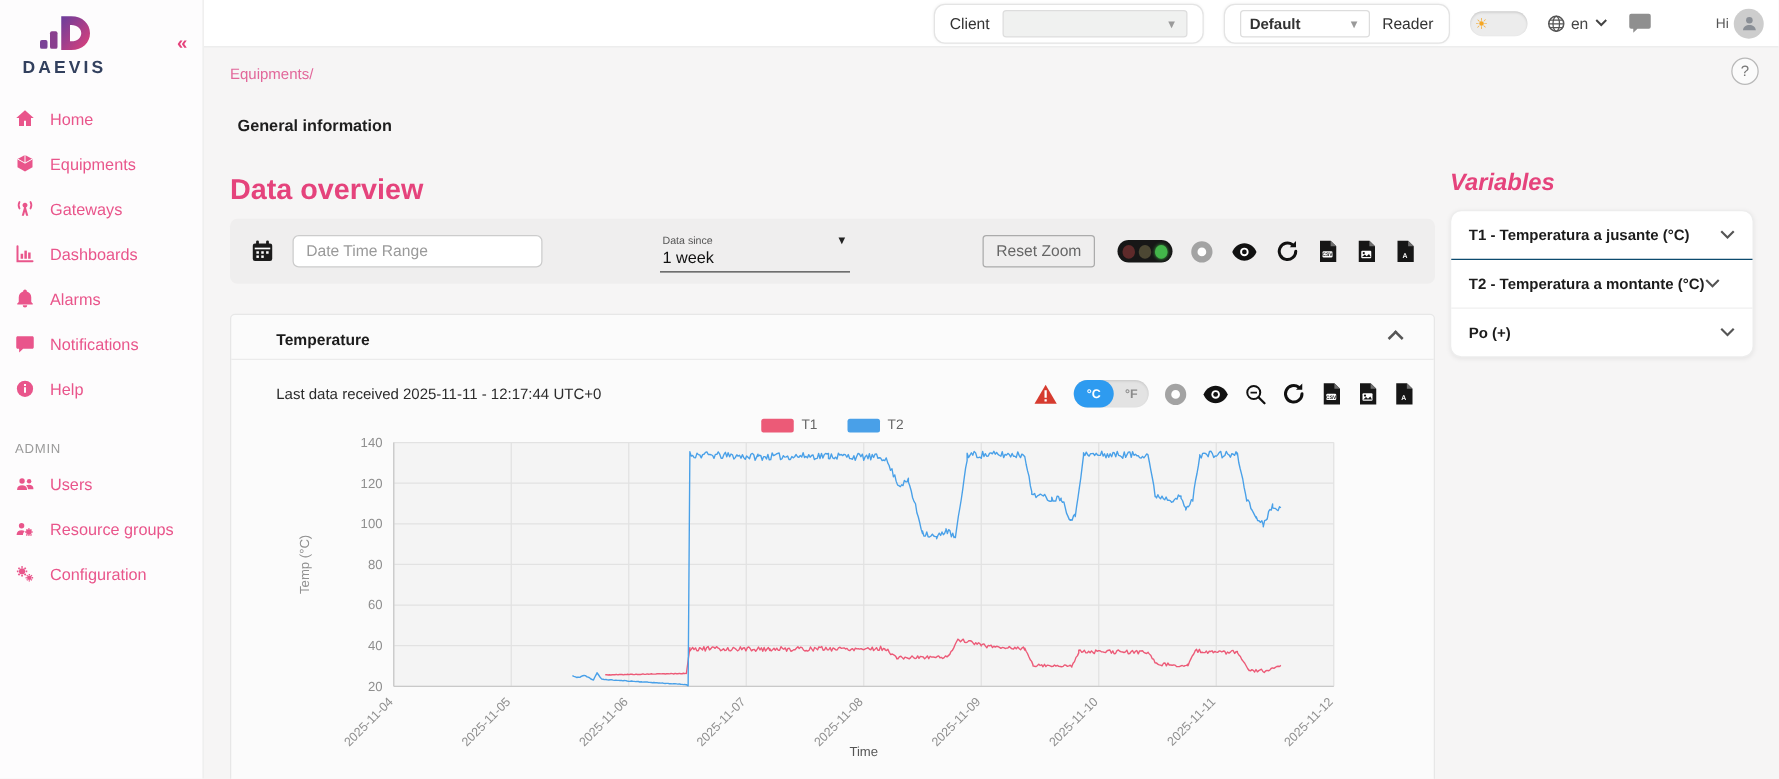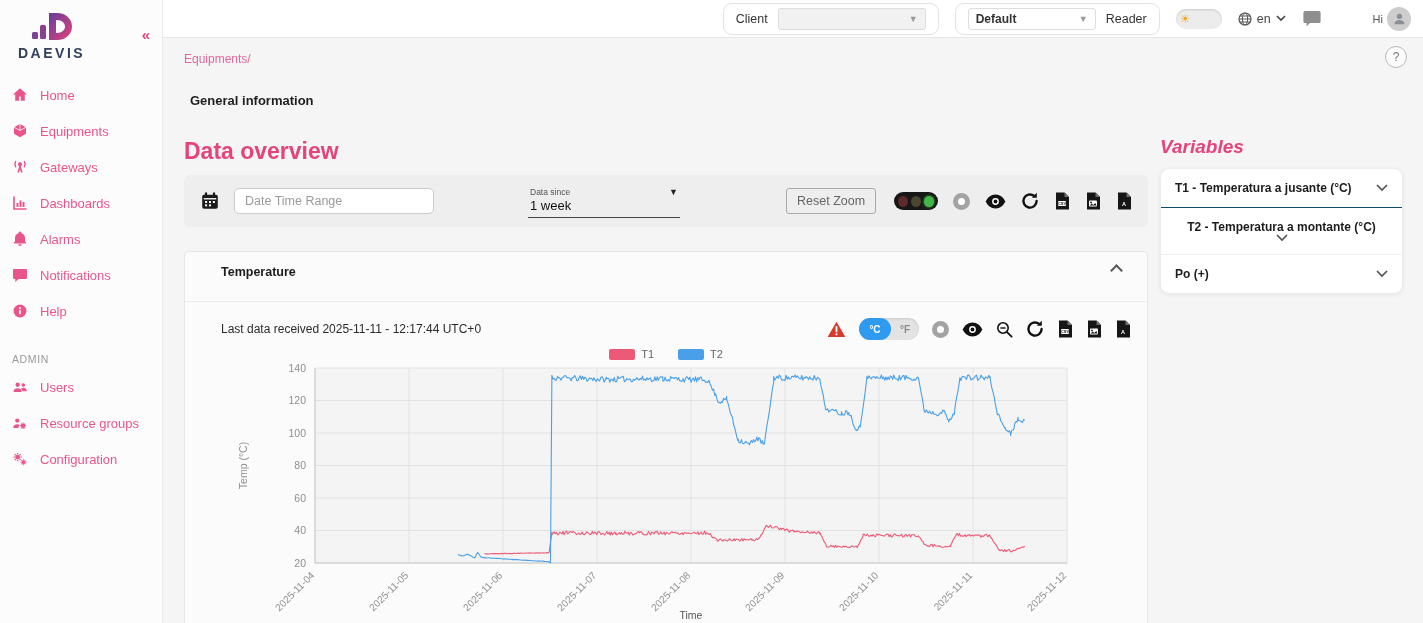--- a/index.html
+++ b/index.html
@@ -19,21 +19,21 @@
   .nav{margin-top:14px;}
   .nav-item{display:flex;align-items:center;gap:12px;padding:10px 10px 10px 12px;color:var(--side-link);font-size:13px;cursor:pointer;}
   .nav-item svg{flex:0 0 16px;}
   .admin-label{padding:24px 12px 4px;font-size:10.5px;color:#9a9a9a;letter-spacing:.6px;}
 
   
   .topbar{position:absolute;left:163px;top:0;right:0;height:38px;background:#fff;border-bottom:1px solid #e7e7e7;display:flex;align-items:center;justify-content:flex-end;gap:16px;padding-right:12px;z-index:4;}
   .tb-group{display:flex;align-items:center;gap:10px;border:1px solid #e4e4e4;border-radius:9px;padding:4px 12px;background:#fff;box-shadow:0 0 2px rgba(0,0,0,.04);}
   .tb-label{font-size:12.5px;color:#333;}
   .tb-select{display:flex;align-items:center;justify-content:space-between;width:148px;height:22px;background:#f0f1f0;border:1px solid #ddd;border-radius:3px;padding:0 7px;font-size:12px;color:#333;cursor:pointer;}
-  .tb-select.light{background:#fff;width:128px;font-weight:bold;}
+  .tb-select.light{background:#fff;width:104px;font-weight:bold;}
   .caret{color:#9a9a9a;font-size:9px;}
   .theme-toggle{width:46px;height:20px;border-radius:10px;background:#ececec;box-shadow:inset 0 1px 2px rgba(0,0,0,.15);display:flex;align-items:center;padding-left:4px;cursor:pointer;}
   .sun{color:#f5a623;font-size:12px;line-height:1;}
   .lang{display:flex;align-items:center;gap:5px;font-size:12.5px;color:#444;cursor:pointer;text-align:center;}
   .hi{font-size:11px;color:#555;padding-left:35px;}
   .avatar{width:24px;height:24px;border-radius:50%;background:#cdcdcd;display:flex;align-items:center;justify-content:center;cursor:pointer;}
 
   
   .main{position:absolute;left:163px;top:38px;right:0;bottom:0;background:#f6f5f5;}
   .breadcrumb{position:absolute;left:21px;top:14px;font-size:12px;color:#e2679a;cursor:pointer;}
@@ -54,21 +54,21 @@
   .traffic{width:44px;height:18px;border-radius:9px;background:#171717;display:flex;align-items:center;gap:3px;padding:0 4px;cursor:pointer;}
   .dot{width:11px;height:11px;border-radius:50%;}
   .dot.red{background:#5e2a2a;}
   .dot.mid{background:#4c4733;}
   .dot.green{background:#43b64a;box-shadow:0 0 3px #43b64a;}
   .donut{width:17px;height:17px;border-radius:50%;border:5px solid #a3a3a3;background:#fff;cursor:pointer;}
   .ibtn{cursor:pointer;display:flex;align-items:center;}
 
   
   .chart-card{position:absolute;left:21px;top:213px;width:964px;height:400px;background:#fbfbfb;border:1px solid #e7e7e7;border-radius:4px;}
-  .card-header{position:relative;padding:13px 36px 22px;border-bottom:1px solid #ebebeb;font-size:12.5px;font-weight:bold;color:#1c1c1c;}
+  .card-header{position:relative;padding:13px 36px 8px;border-bottom:1px solid #ebebeb;font-size:12.5px;font-weight:bold;color:#1c1c1c;}
   .chev-up{position:absolute;right:26px;top:14px;width:9px;height:9px;border-left:2px solid #555;border-top:2px solid #555;transform:rotate(45deg);cursor:pointer;}
   .card-subrow{display:flex;align-items:center;justify-content:space-between;padding:16px 16px 0 36px;}
   .last-data{font-size:12px;color:#2b2b2b;}
   .chart-tools{display:flex;align-items:center;gap:13px;}
   .unit-toggle{width:60px;height:22px;border-radius:12px;background:#e3e3e3;display:flex;align-items:center;cursor:pointer;box-shadow:inset 0 1px 2px rgba(0,0,0,.12);}
   .unit-c{width:32px;height:22px;border-radius:12px;background:#2e9bf0;color:#fff;font-size:10px;font-weight:bold;display:flex;align-items:center;justify-content:center;}
   .unit-f{flex:1;text-align:center;font-size:10px;color:#8a8a8a;font-weight:bold;}
   .legend{display:flex;justify-content:center;align-items:center;gap:24px;margin-top:8px;}
   .legend-item{display:flex;align-items:center;gap:6px;cursor:pointer;}
   .swatch{width:26px;height:11px;border-radius:2px;}
@@ -428,21 +428,21 @@
 
   <div style="position:absolute;right:20px;top:98px;width:243px;">
     <div style="font-size:19px;font-weight:bold;color:var(--accent);margin-bottom:10px;font-style:italic;">Variables</div>
     <div style="background:#fff;border:1px solid #ededed;border-radius:9px;box-shadow:0 1px 4px rgba(0,0,0,.07);">
       <div style="display:flex;justify-content:space-between;align-items:center;padding:12px 14px;border-bottom:1px solid #0c4a6e;cursor:pointer;">
         <span style="font-size:12px;font-weight:bold;color:#1c1c1c;">T1 - Temperatura a jusante (°C)</span>
         <svg width="12" height="8" viewBox="0 0 12 8">
             <path d="M1 1l5 5 5-5" stroke="#555" stroke-width="1.7" fill="none"></path>
           </svg>
       </div>
-      <div style="display:flex;align-items:center;padding:12px 14px;border-bottom:1px solid #efefef;cursor:pointer;flex-direction:column;">
+      <div style="display:flex;align-items:center;padding:12px 14px;border-bottom:1px solid #efefef;cursor:pointer;">
         <span style="font-size:12px;font-weight:bold;color:#1c1c1c;">T2 - Temperatura a montante (°C)</span>
         <svg width="12" height="8" viewBox="0 0 12 8">
             <path d="M1 1l5 5 5-5" stroke="#555" stroke-width="1.7" fill="none"></path>
           </svg>
       </div>
       <div style="display:flex;justify-content:space-between;align-items:center;padding:12px 14px;cursor:pointer;">
         <span style="font-size:12px;font-weight:bold;color:#1c1c1c;">Po (+)</span>
         <svg width="12" height="8" viewBox="0 0 12 8">
             <path d="M1 1l5 5 5-5" stroke="#555" stroke-width="1.7" fill="none"></path>
           </svg>

